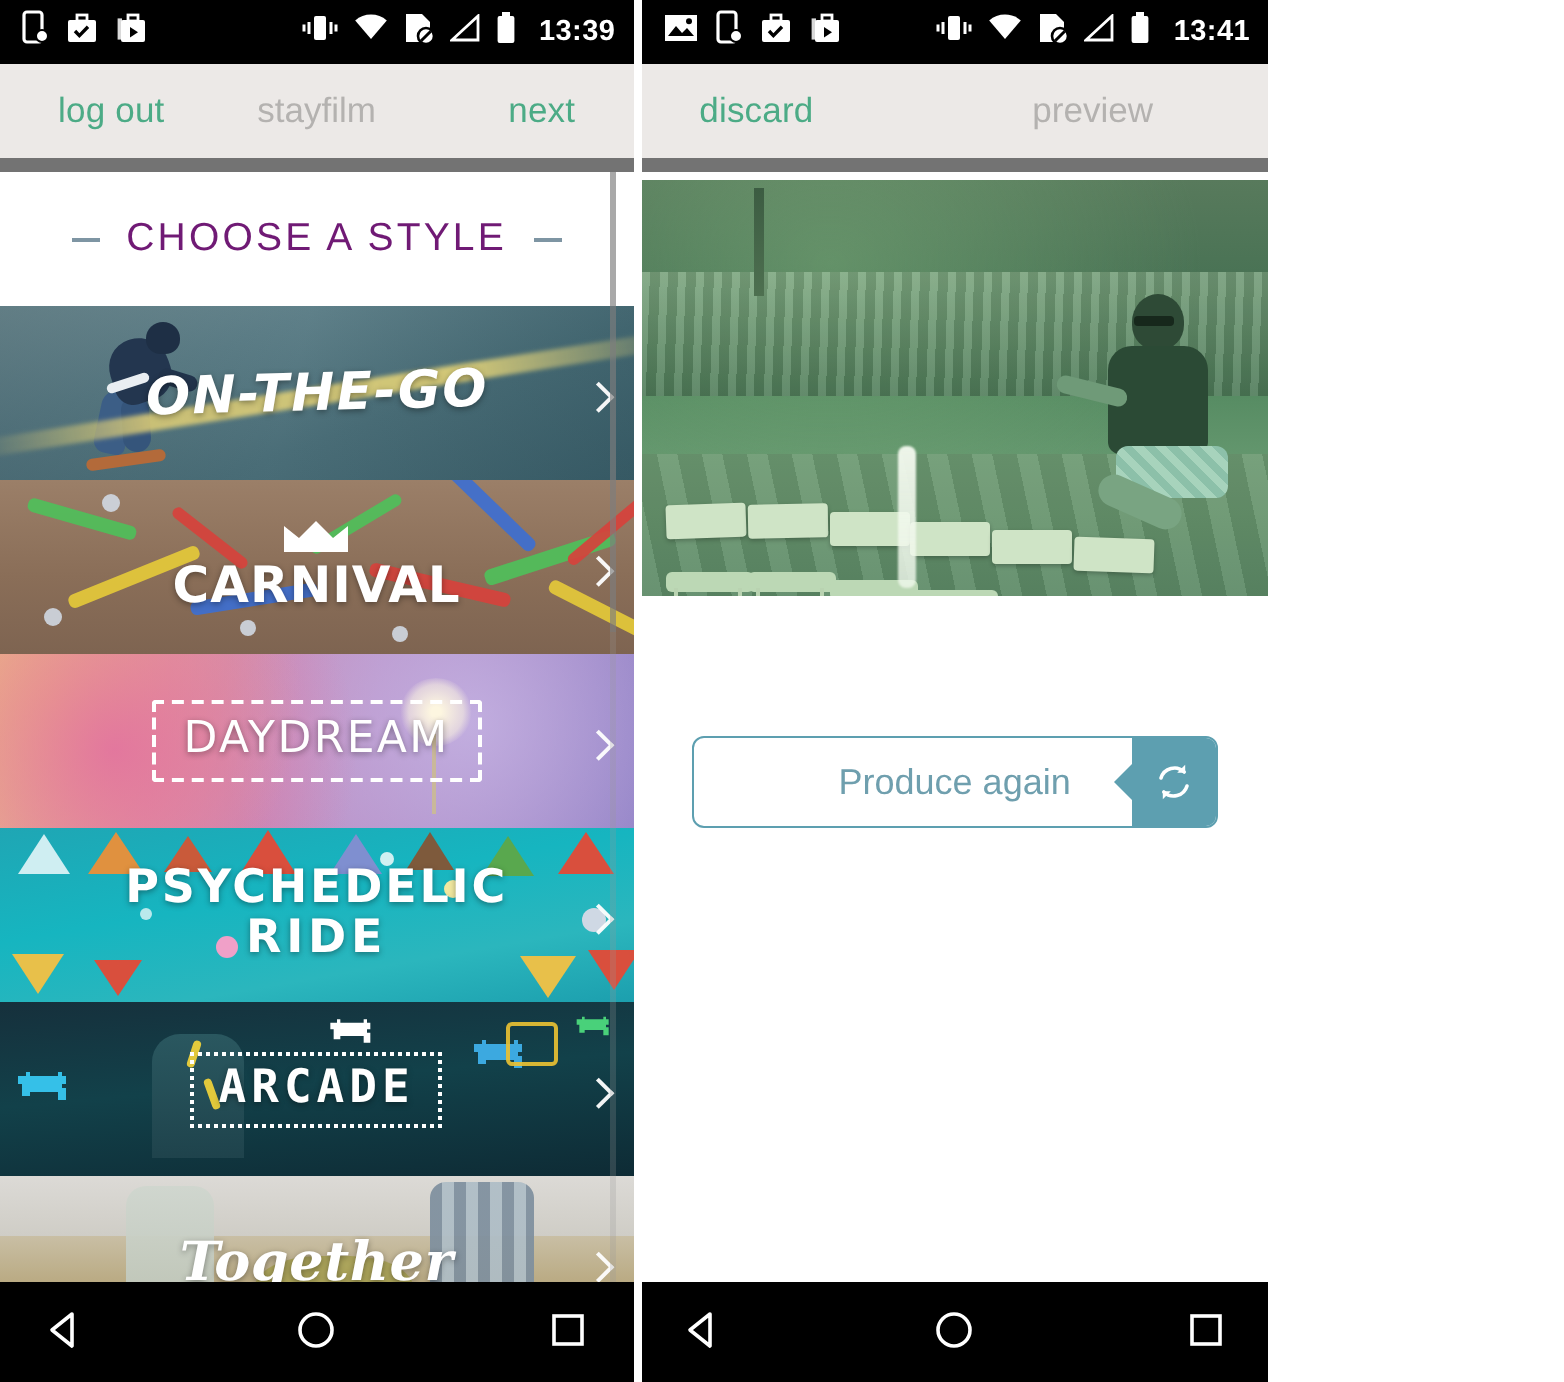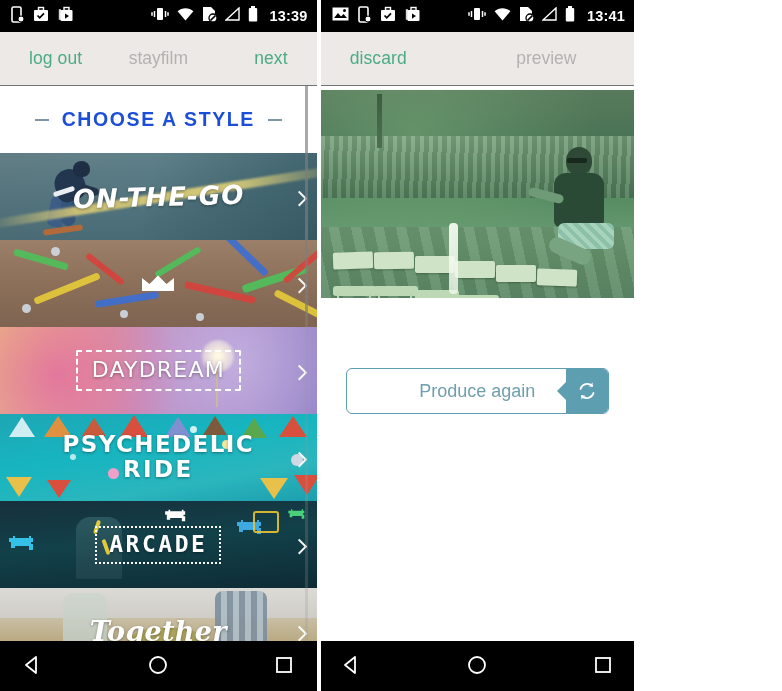--- a/index.html
+++ b/index.html
@@ -19,21 +19,21 @@
     padding: 0 9px 0 11px; color: #fff;
   }
   .sb-left { display: flex; align-items: center; gap: 9px; }
   .sb-right { margin-left: auto; display: flex; align-items: center; gap: 8px; }
   .sb-time { font-size: 14.5px; font-weight: bold; letter-spacing: .2px; margin-left: 4px; color:#fff; }
   .ic { display: block; }
 
   
   .appbar {
     height: 54px; background: #ece9e7; display: flex; align-items: center;
-    position: relative; border-bottom: 1px solid #737373;
+    position: relative; border-bottom: 7px solid #737373;
   }
   .appbar .act {
     font-size: 17.5px; color: #4cab86; letter-spacing: .1px; background: none;
     border: none; font-family: inherit; cursor: pointer; padding: 4px 8px;
   }
   .appbar .act.left { margin-left: 21px; }
   .appbar .act.right { margin-left: auto; margin-right: 21px; }
   .appbar .brand {
     position: absolute; left: 0; right: 0; text-align: center;
     font-size: 17.5px; color: #b4b2b0; pointer-events: none;
@@ -41,21 +41,21 @@
   .appbar .brand.leftish { text-align: center; padding-left: 138px; }
 
   
   .content { position: relative; height: 605px; background: #fff; overflow: hidden; }
   .choose {
     height: 67px; display: flex; align-items: center; justify-content: center;
     gap: 13px; background: #fff;
   }
   .choose .dash { width: 14px; height: 2px; background: #7e95a3; display: block; }
   .choose .txt {
-    font-size: 19.5px; color: #1d4ed8; letter-spacing: 1.6px; font-weight: 700;
+    font-size: 19.5px; color: #701a75; letter-spacing: 1.6px; font-weight: 400;
   }
 
   .cards { position: relative; }
   .card {
     position: relative; height: 87px; overflow: hidden; cursor: pointer;
     display: block; width: 100%;
   }
   .card .bg { position: absolute; inset: 0; }
   .card .label {
     position: absolute; inset: 0; display: flex; flex-direction: column;
@@ -344,20 +344,21 @@
             <i class="conf" style="left:38%;top:80%;width:8px;height:8px;background:#cfd6e0;border-radius:50%"></i>
             <i class="conf" style="left:62%;top:84%;width:8px;height:8px;background:#cfd6e0;border-radius:50%"></i>
             <i class="conf" style="left:7%;top:74%;width:9px;height:9px;background:#cfd6e0;border-radius:50%"></i>
           </div>
           <div class="label">
             <span class="crown">
               <svg width="34" height="17" viewBox="0 0 34 17">
                   <path d="M1 16 L1 3 L8.5 9 L17 0.5 L25.5 9 L33 3 L33 16 Z" fill="#fff"></path>
                 </svg>
             </span>
+            <span class="carn-txt">CARNIVAL</span>
           </div>
           <span class="chev"></span>
         </div>
 
         <div class="card">
           <div class="bg bg-day">
             <div class="dandelion">
               <div class="dand-head"></div>
                 <div class="dand-stem"></div>
             </div>

